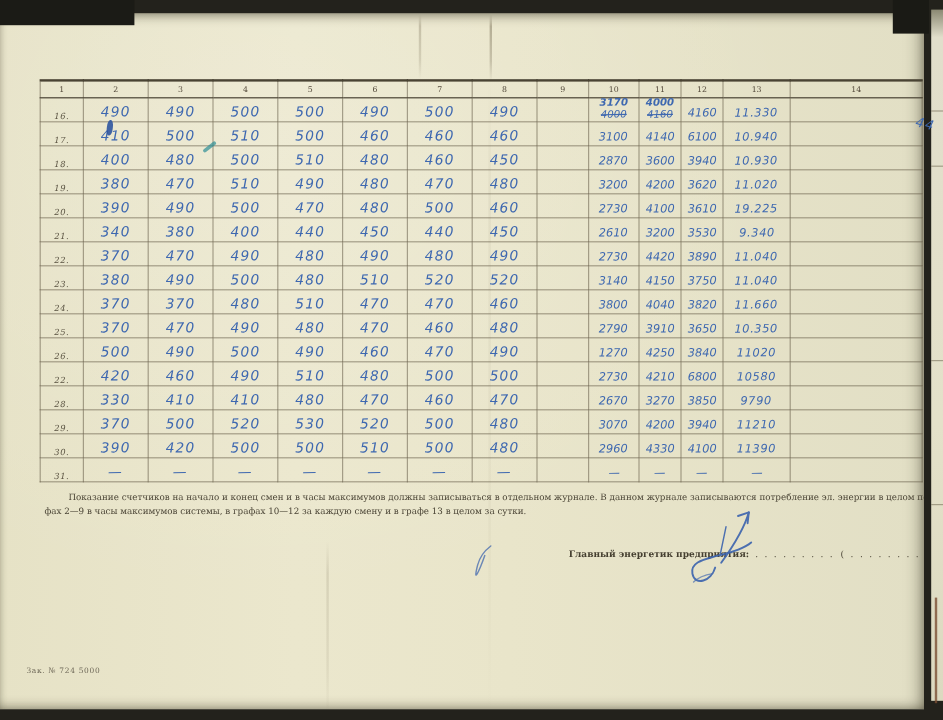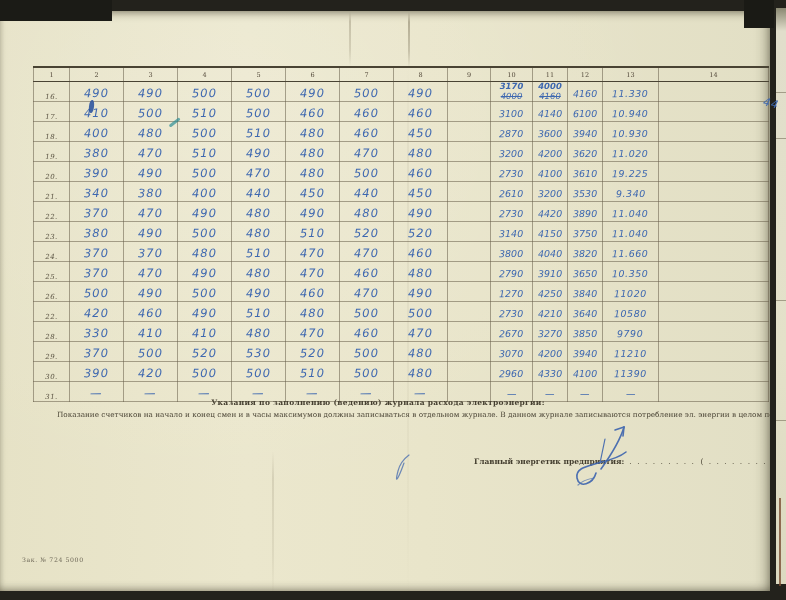--- a/index.html
+++ b/index.html
@@ -330,21 +330,21 @@
             <td><span class="hw">420</span></td>
             <td><span class="hw">460</span></td>
             <td><span class="hw">490</span></td>
             <td><span class="hw">510</span></td>
             <td><span class="hw">480</span></td>
             <td><span class="hw">500</span></td>
             <td><span class="hw">500</span></td>
             <td></td>
             <td><span class="hw">2730</span></td>
             <td><span class="hw">4210</span></td>
-            <td><span class="hw">3640</span></td>
+            <td><span class="hw">6800</span></td>
             <td><span class="hw">10580</span></td>
             <td></td>
           </tr>
           <tr>
             <td class="rownum">28.</td>
             <td><span class="hw">330</span></td>
             <td><span class="hw">410</span></td>
             <td><span class="hw">410</span></td>
             <td><span class="hw">480</span></td>
             <td><span class="hw">470</span></td>
@@ -404,23 +404,23 @@
             <td><span class="hw">—</span></td>
             <td><span class="hw">—</span></td>
             <td></td>
           </tr>
         </tbody>
     </table>
 
     <div class="ink-blot"></div>
     <div class="teal-smudge"></div>
 
-    <div class="notes-heading">Указания по заполнению (ведению) журнала расхода электроэнергии:</div>
     <div class="notes-para">
       <span class="notes-line first">Показание счетчиков на начало и конец смен и в  часы  максимумов должны записываться в отдельном  журнале. В данном журнале записываются потребление эл. энергии в целом по предприятию: в гра-</span>
+      <span class="notes-line">фах 2—9 в часы максимумов системы, в графах 10—12 за каждую смену и в графе 13 в целом за сутки.</span>
     </div>
 
     <div class="sig-row">
       <span class="sig-label">Главный энергетик предприятия:</span>
       <span class="sig-dots">. . . . . . . . .</span>
       <span class="sig-paren">( . . . . . . . . . . . )</span>
     </div>
 
     <svg class="sig-svg" width="280" height="105" viewBox="0 0 280 105">
       <g fill="none" stroke="#3b63ae" stroke-width="1.6" stroke-linecap="round" opacity="0.9">

